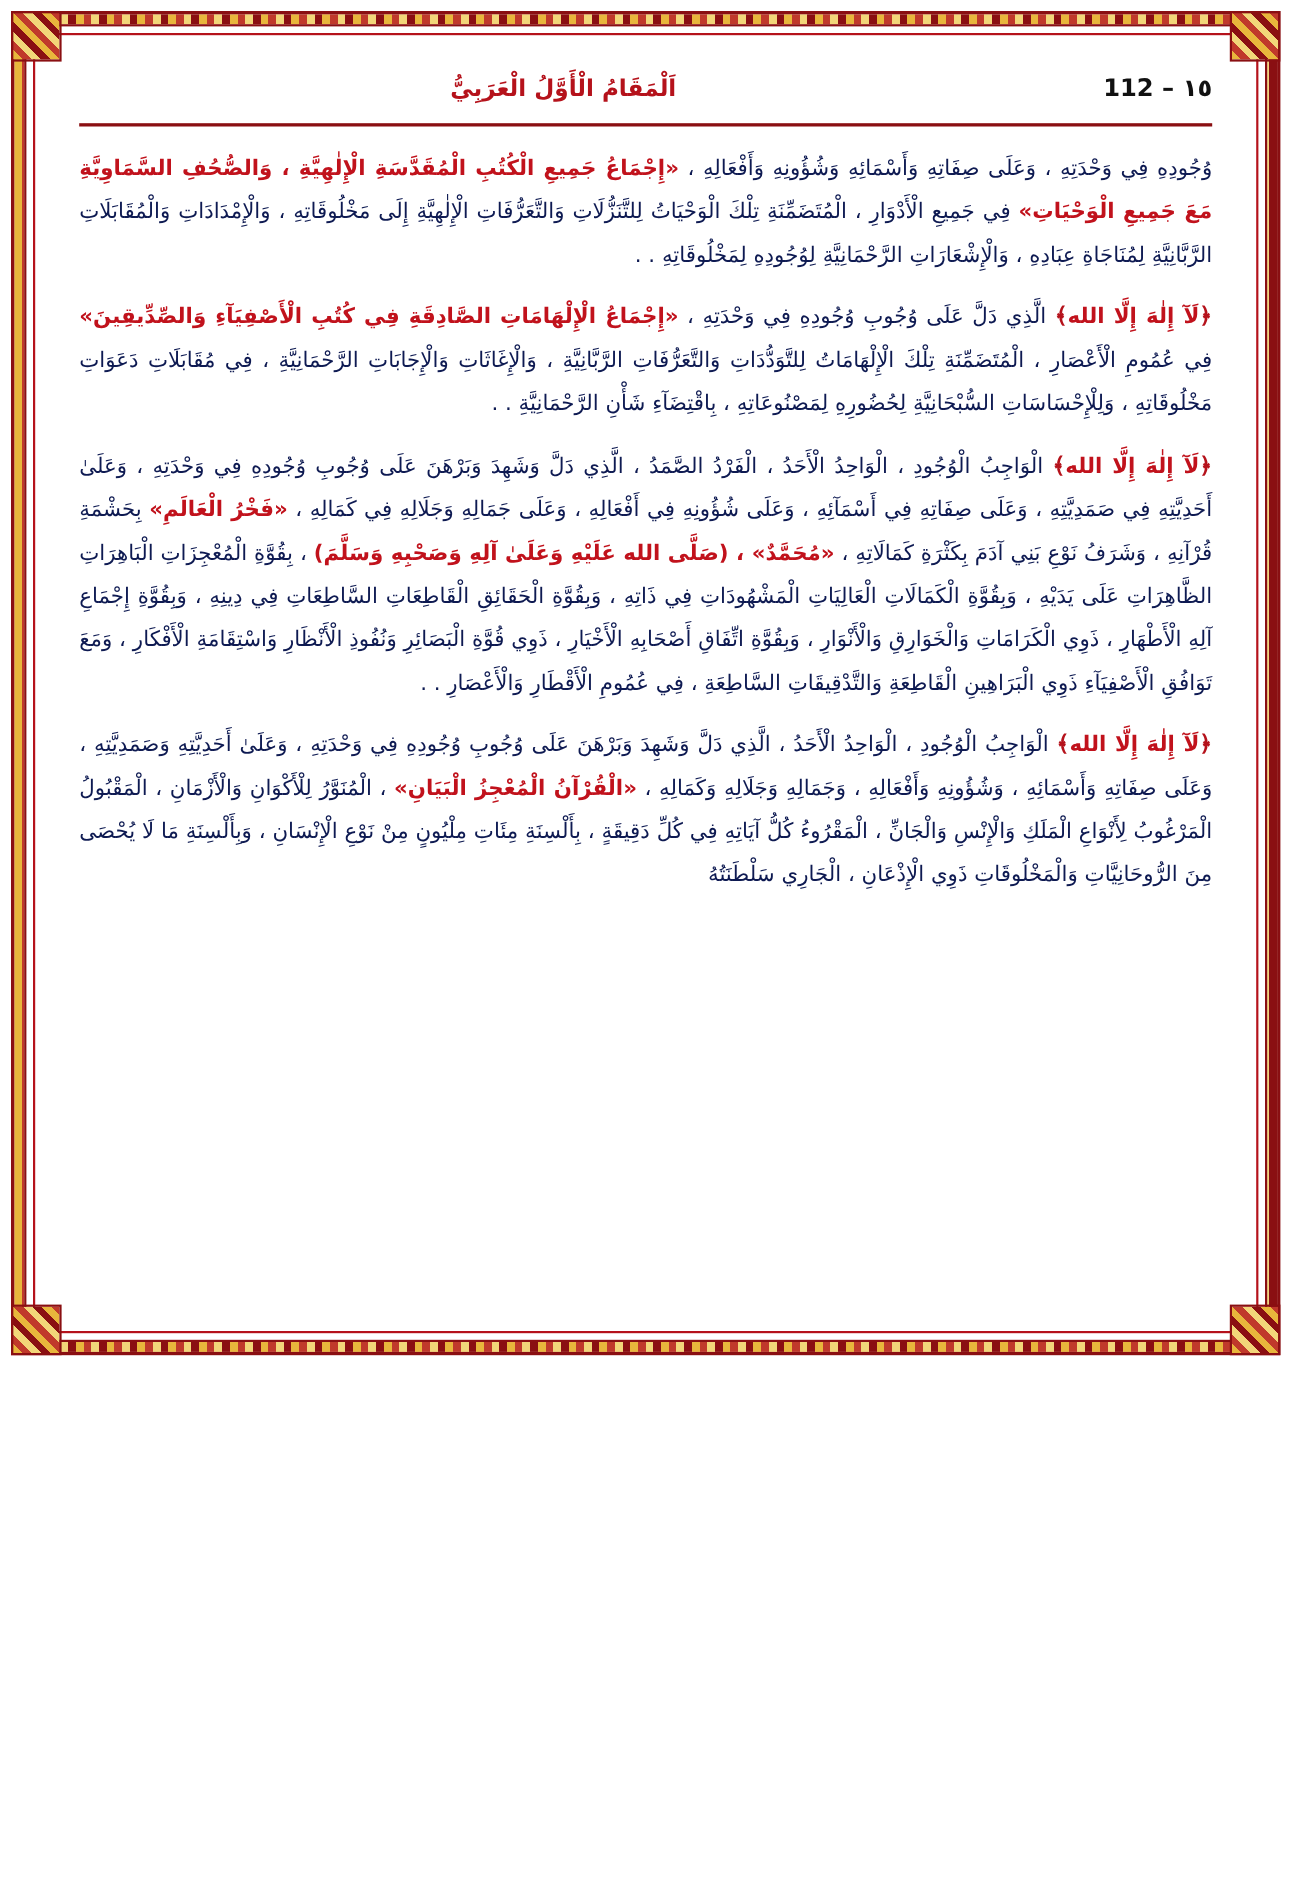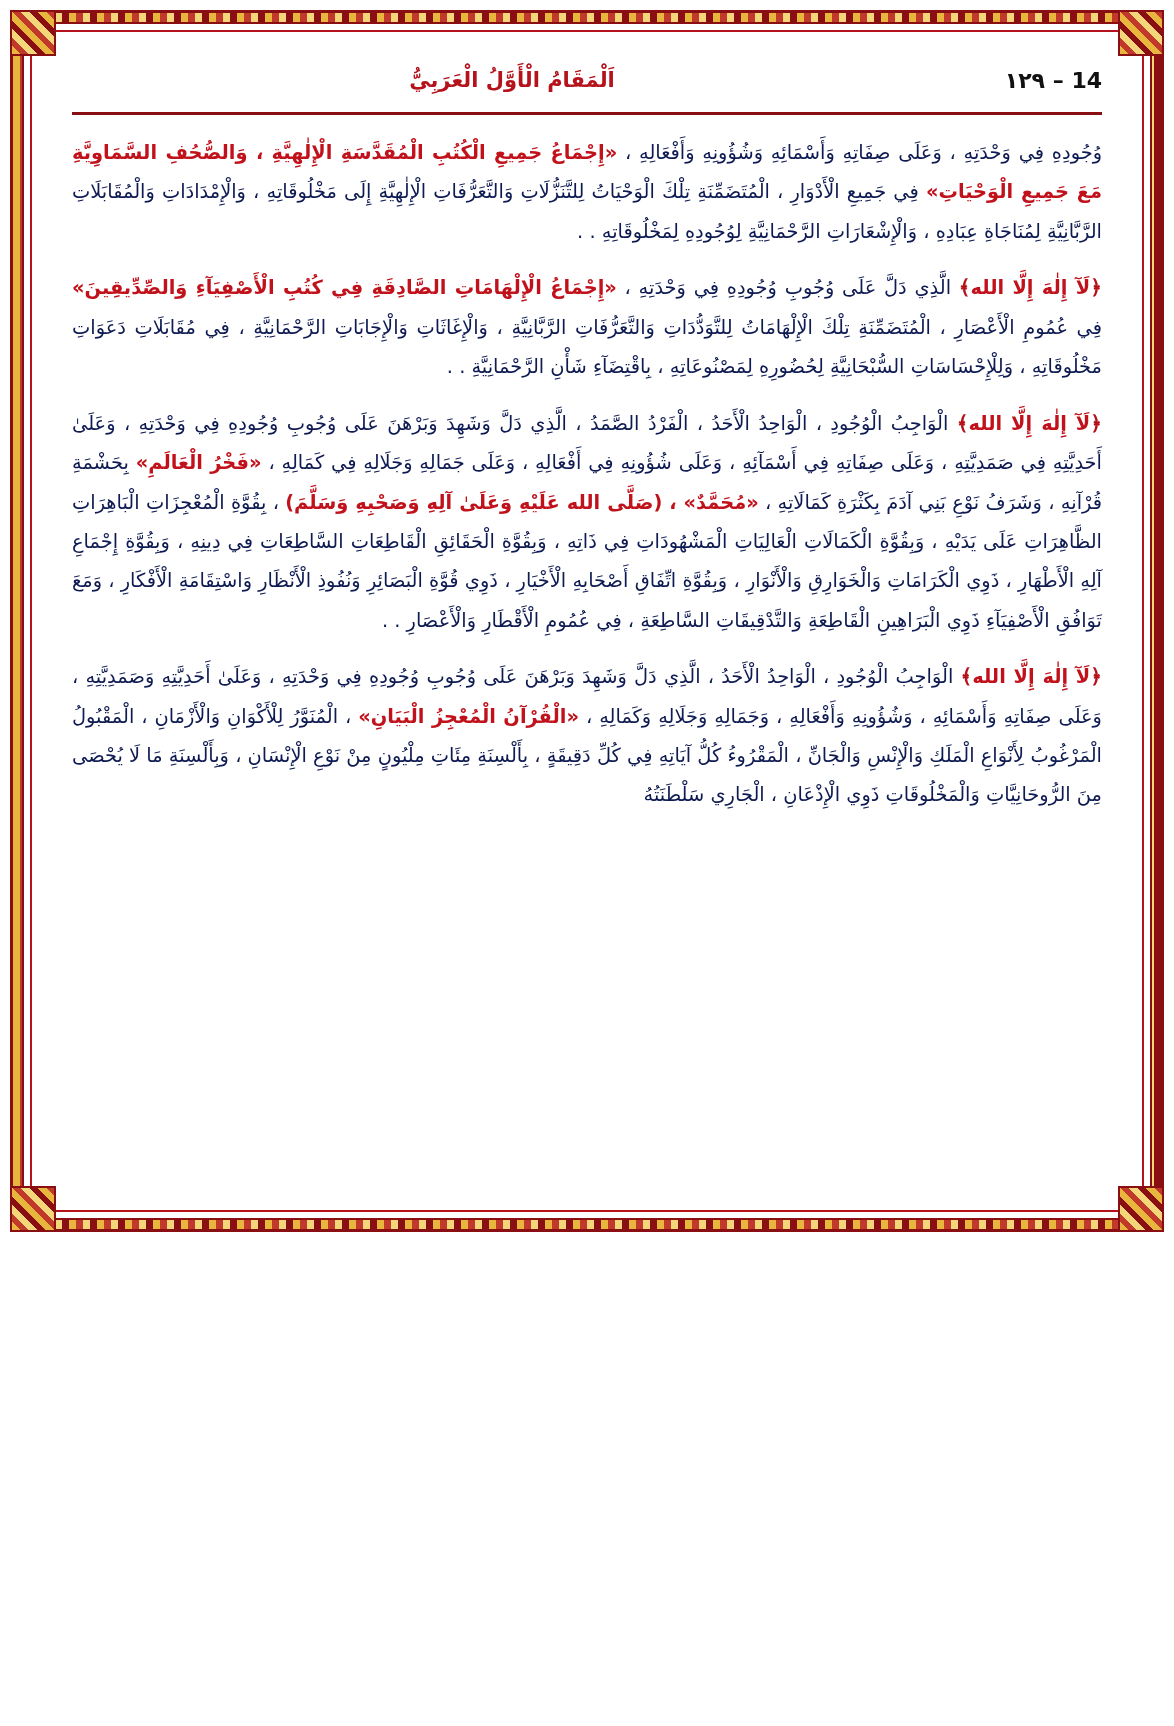--- a/index.html
+++ b/index.html
@@ -156,21 +156,21 @@
 
   <div class="corner tl"></div>
   <div class="corner tr"></div>
   <div class="corner bl"></div>
   <div class="corner br"></div>
 
   <div class="content">
 
     <div class="header">
       <div class="header-title">اَلْمَقَامُ الْأَوَّلُ الْعَرَبِيُّ</div>
-      <div class="page-number">14 – ١٢٩</div>
+      <div class="page-number">١٥ – 112</div>
     </div>
 
     <div class="header-rule"></div>
 
     <div class="body-text" id="body-text">
         <div class="para"><span>وُجُودِهِ فِي وَحْدَتِهِ ، وَعَلَى صِفَاتِهِ وَأَسْمَائِهِ وَشُؤُونِهِ وَأَفْعَالِهِ ، </span><span class="red">«إِجْمَاعُ جَمِيعِ الْكُتُبِ الْمُقَدَّسَةِ الْإِلٰهِيَّةِ ، وَالصُّحُفِ السَّمَاوِيَّةِ مَعَ جَمِيعِ الْوَحْيَاتِ»</span><span> فِي جَمِيعِ الْأَدْوَارِ ، الْمُتَضَمِّنَةِ تِلْكَ الْوَحْيَاتُ لِلتَّنَزُّلَاتِ وَالتَّعَرُّفَاتِ الْإِلٰهِيَّةِ إِلَى مَخْلُوقَاتِهِ ، وَالْإِمْدَادَاتِ وَالْمُقَابَلَاتِ الرَّبَّانِيَّةِ لِمُنَاجَاةِ عِبَادِهِ ، وَالْإِشْعَارَاتِ الرَّحْمَانِيَّةِ لِوُجُودِهِ لِمَخْلُوقَاتِهِ . .</span></div>
         <div class="para"><span class="ornament">﴿</span><span class="red">لَآ إِلٰهَ إِلَّا الله</span><span class="ornament">﴾</span><span> الَّذِي دَلَّ عَلَى وُجُوبِ وُجُودِهِ فِي وَحْدَتِهِ ، </span><span class="red">«إِجْمَاعُ الْإِلْهَامَاتِ الصَّادِقَةِ فِي كُتُبِ الْأَصْفِيَآءِ وَالصِّدِّيقِينَ»</span><span> فِي عُمُومِ الْأَعْصَارِ ، الْمُتَضَمِّنَةِ تِلْكَ الْإِلْهَامَاتُ لِلتَّوَدُّدَاتِ وَالتَّعَرُّفَاتِ الرَّبَّانِيَّةِ ، وَالْإِغَاثَاتِ وَالْإِجَابَاتِ الرَّحْمَانِيَّةِ ، فِي مُقَابَلَاتِ دَعَوَاتِ مَخْلُوقَاتِهِ ، وَلِلْإِحْسَاسَاتِ السُّبْحَانِيَّةِ لِحُضُورِهِ لِمَصْنُوعَاتِهِ ، بِاقْتِضَآءِ شَأْنِ الرَّحْمَانِيَّةِ . .</span></div>
         <div class="para"><span class="ornament">﴿</span><span class="red">لَآ إِلٰهَ إِلَّا الله</span><span class="ornament">﴾</span><span> الْوَاجِبُ الْوُجُودِ ، الْوَاحِدُ الْأَحَدُ ، الْفَرْدُ الصَّمَدُ ، الَّذِي دَلَّ وَشَهِدَ وَبَرْهَنَ عَلَى وُجُوبِ وُجُودِهِ فِي وَحْدَتِهِ ، وَعَلَىٰ أَحَدِيَّتِهِ فِي صَمَدِيَّتِهِ ، وَعَلَى صِفَاتِهِ فِي أَسْمَآئِهِ ، وَعَلَى شُؤُونِهِ فِي أَفْعَالِهِ ، وَعَلَى جَمَالِهِ وَجَلَالِهِ فِي كَمَالِهِ ، </span><span class="red">«فَخْرُ الْعَالَمِ»</span><span> بِحَشْمَةِ قُرْآنِهِ ، وَشَرَفُ نَوْعِ بَنِي آدَمَ بِكَثْرَةِ كَمَالَاتِهِ ، </span><span class="red">«مُحَمَّدٌ» ، (صَلَّى الله عَلَيْهِ وَعَلَىٰ آلِهِ وَصَحْبِهِ وَسَلَّمَ)</span><span> ، بِقُوَّةِ الْمُعْجِزَاتِ الْبَاهِرَاتِ الظَّاهِرَاتِ عَلَى يَدَيْهِ ، وَبِقُوَّةِ الْكَمَالَاتِ الْعَالِيَاتِ الْمَشْهُودَاتِ فِي ذَاتِهِ ، وَبِقُوَّةِ الْحَقَائِقِ الْقَاطِعَاتِ السَّاطِعَاتِ فِي دِينِهِ ، وَبِقُوَّةِ إِجْمَاعِ آلِهِ الْأَطْهَارِ ، ذَوِي الْكَرَامَاتِ وَالْخَوَارِقِ وَالْأَنْوَارِ ، وَبِقُوَّةِ اتِّفَاقِ أَصْحَابِهِ الْأَخْيَارِ ، ذَوِي قُوَّةِ الْبَصَائِرِ وَنُفُوذِ الْأَنْظَارِ وَاسْتِقَامَةِ الْأَفْكَارِ ، وَمَعَ تَوَافُقِ الْأَصْفِيَآءِ ذَوِي الْبَرَاهِينِ الْقَاطِعَةِ وَالتَّدْقِيقَاتِ السَّاطِعَةِ ، فِي عُمُومِ الْأَقْطَارِ وَالْأَعْصَارِ . .</span></div>
         <div class="para last"><span class="ornament">﴿</span><span class="red">لَآ إِلٰهَ إِلَّا الله</span><span class="ornament">﴾</span><span> الْوَاجِبُ الْوُجُودِ ، الْوَاحِدُ الْأَحَدُ ، الَّذِي دَلَّ وَشَهِدَ وَبَرْهَنَ عَلَى وُجُوبِ وُجُودِهِ فِي وَحْدَتِهِ ، وَعَلَىٰ أَحَدِيَّتِهِ وَصَمَدِيَّتِهِ ، وَعَلَى صِفَاتِهِ وَأَسْمَائِهِ ، وَشُؤُونِهِ وَأَفْعَالِهِ ، وَجَمَالِهِ وَجَلَالِهِ وَكَمَالِهِ ، </span><span class="red">«الْقُرْآنُ الْمُعْجِزُ الْبَيَانِ»</span><span> ، الْمُنَوَّرُ لِلْأَكْوَانِ وَالْأَزْمَانِ ، الْمَقْبُولُ الْمَرْغُوبُ لِأَنْوَاعِ الْمَلَكِ وَالْإِنْسِ وَالْجَانِّ ، الْمَقْرُوءُ كُلُّ آيَاتِهِ فِي كُلِّ دَقِيقَةٍ ، بِأَلْسِنَةِ مِئَاتِ مِلْيُونٍ مِنْ نَوْعِ الْإِنْسَانِ ، وَبِأَلْسِنَةِ مَا لَا يُحْصَى مِنَ الرُّوحَانِيَّاتِ وَالْمَخْلُوقَاتِ ذَوِي الْإِذْعَانِ ، الْجَارِي سَلْطَنَتُهُ</span></div>
       </div>

